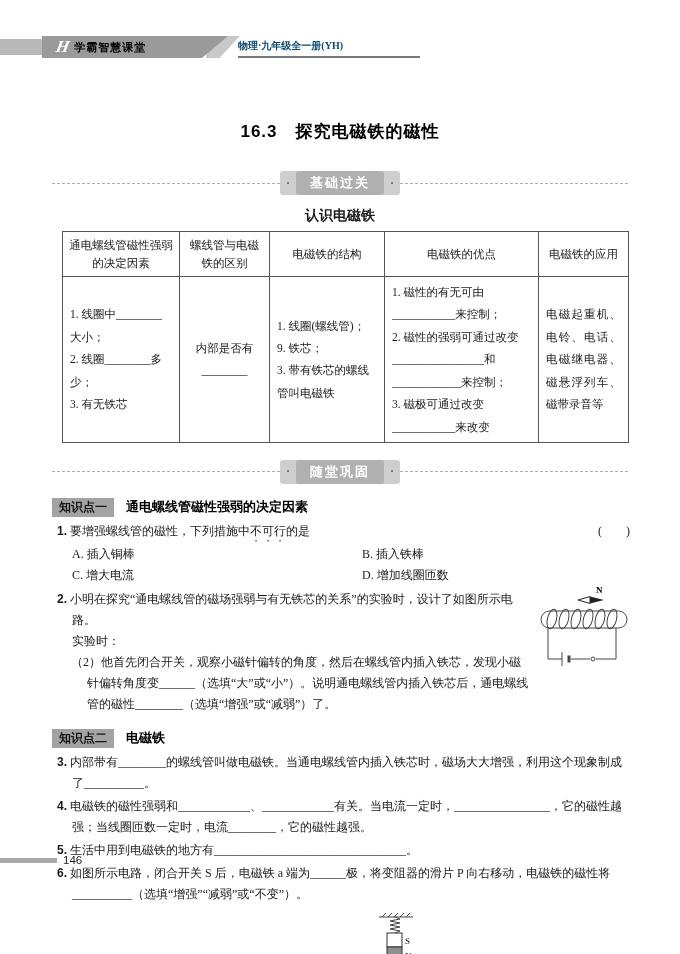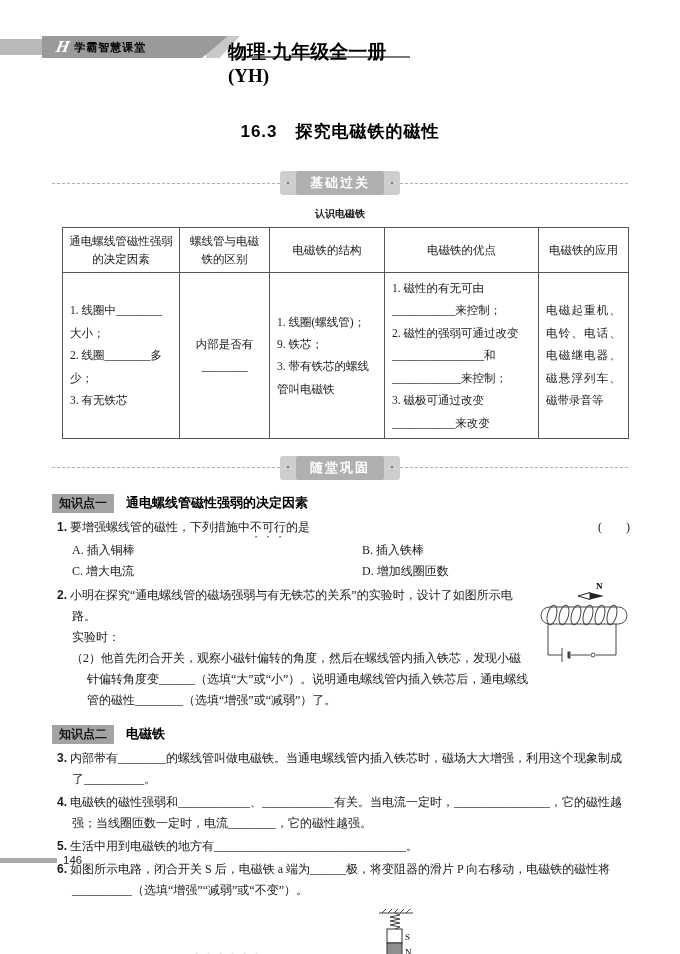--- a/index.html
+++ b/index.html
@@ -8,38 +8,38 @@
 
   
   .band { position:absolute; top:36px; left:0; width:680px; height:22px; }
   .band-strip { position:absolute; top:3px; left:0; width:70px; height:16px; background:#b9b9b9; }
   .logo-block { position:absolute; top:0; left:42px; width:186px; height:22px; background:#9a9a9a;
     clip-path:polygon(0 0,100% 0,86% 100%,0 100%); display:flex; align-items:center; padding-left:14px; }
   .logo-tri { position:absolute; top:0; left:206px; width:34px; height:22px; background:#c9c9c9;
     clip-path:polygon(0 0,100% 0,40% 100%,0 100%); z-index:-0; }
   .logo-mark { font-family:"Liberation Serif", serif; font-style:italic; font-weight:bold; color:#ffffff; font-size:17px; margin-right:5px; transform:skewX(-12deg); }
   .logo-text { font-family:"Liberation Sans", sans-serif; font-weight:bold; color:#000000; font-size:11px; letter-spacing:1px; }
-  .subject { position:absolute; top:1px; left:228px; width:182px; height:21px; font-family:"Liberation Serif", serif;
-    font-weight:bold; font-size:19px; color:#000000; border-bottom:2px solid #777; padding-top:2px; }
+  .subject { position:absolute; top:1px; left:238px; width:182px; height:21px; font-family:"Liberation Serif", serif;
+    font-weight:bold; font-size:10px; color:#0c4a6e; border-bottom:2px solid #777; padding-top:2px; }
 
   
   .title { margin-top:120px; text-align:center; font-family:"Liberation Sans", sans-serif; font-weight:bold; font-size:17px; color:#000; letter-spacing:1px; }
 
   
   .banner-row { display:flex; align-items:center; margin:0 52px; }
   .banner-basic { margin-top:28px; }
   .banner-class { margin-top:17px; }
   .dash { flex:1; border-top:1px dashed #b0b0b0; height:0; }
   .pill-outer { display:flex; align-items:stretch; background:#cecece; border-radius:3px; overflow:hidden; }
   .pill-dot { width:16px; display:flex; align-items:center; justify-content:center; color:#666; font-weight:bold; font-size:12px; }
   .pill-main { background:#b0b0b0; color:#ffffff; font-family:"Liberation Sans", sans-serif; font-weight:bold; font-size:13px;
     padding:3px 14px; letter-spacing:2px; border-radius:3px; }
 
   
-  .tbl-subtitle { text-align:center; font-family:"Liberation Sans", sans-serif; font-weight:bold; font-size:10px; margin-top:12px; }
+  .tbl-subtitle { text-align:center; font-family:"Liberation Sans", sans-serif; font-weight:bold; font-size:14px; margin-top:12px; }
   table.overview { border-collapse:collapse; margin:6px auto 0 62px; width:566px; table-layout:fixed; }
   table.overview th, table.overview td { border:1px solid #555; font-size:11.5px; vertical-align:middle; }
   table.overview th { font-weight:normal; text-align:center; height:45px; line-height:1.6; padding:2px 6px; }
   table.overview td { height:118px; padding:4px 7px; line-height:1.95; }
   .cell-center { text-align:center; }
   .cell-just { text-align:justify; text-justify:inter-ideograph; line-height:2.1; }
   .tline { display:block; }
 
   
   .kp-row { display:flex; align-items:center; margin:14px 0 4px 52px; }

